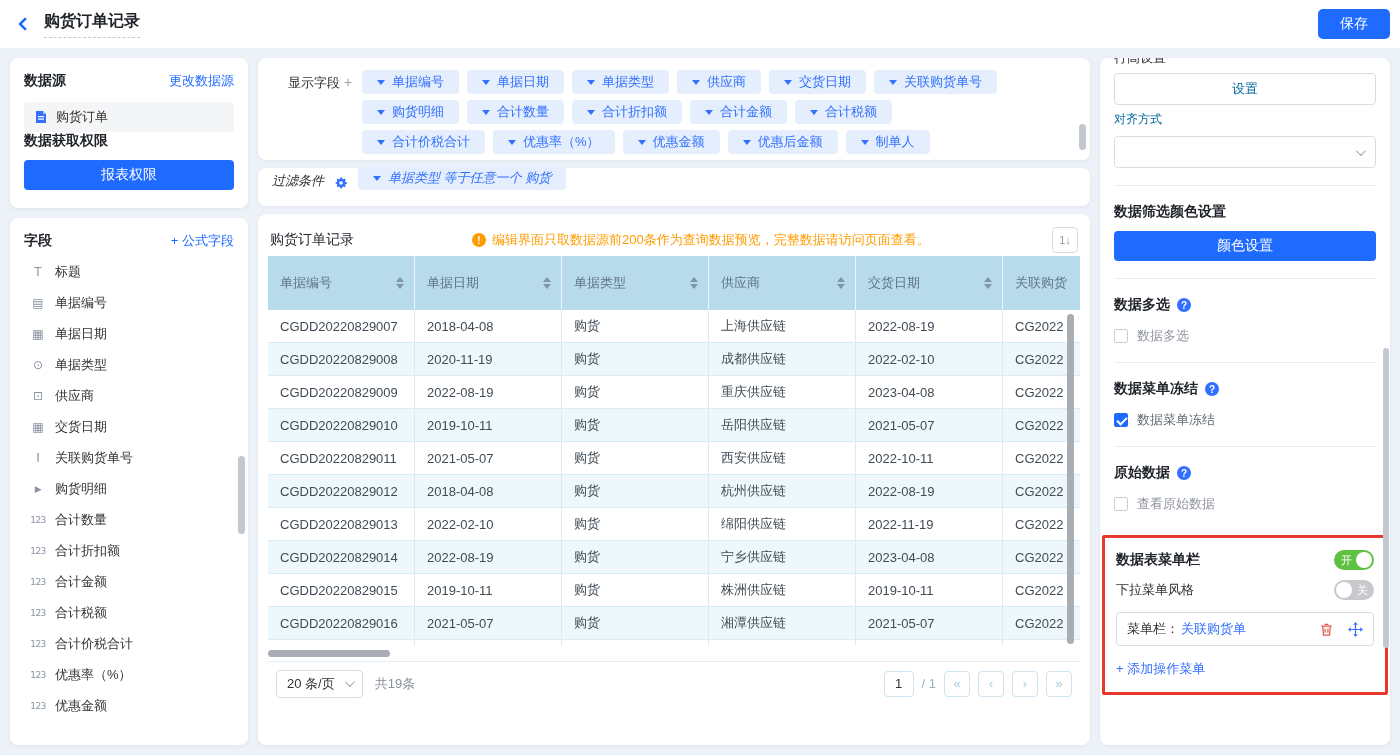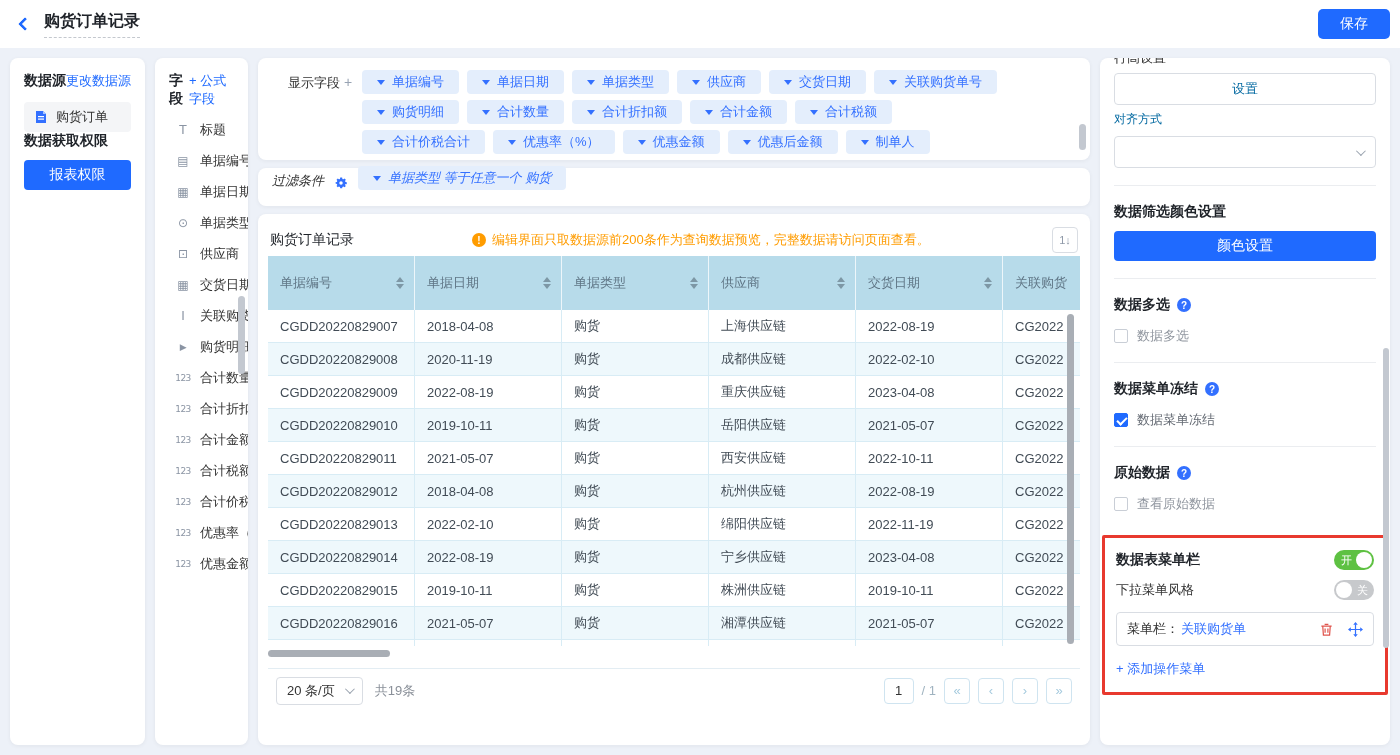--- a/index.html
+++ b/index.html
@@ -11,21 +11,21 @@
   .topbar { height:48px; background:#fff; display:flex; align-items:center; padding:0 20px; position:relative; }
   .back-btn { display:flex; align-items:center; cursor:pointer; margin-right:14px; }
   .back-chev { width:10px; height:10px; border-left:3px solid #1f6aff; border-bottom:3px solid #1f6aff; transform:rotate(45deg); border-radius:1px; }
   .page-title { font-size:16px; font-weight:bold; color:#1f2329; border-bottom:1px dashed #c4c8ce; padding-bottom:5px; }
   .save-btn { position:absolute; right:10px; top:9px; background:#1f6aff; color:#fff; border:none; border-radius:5px; height:30px; padding:0 22px; font-size:14px; cursor:pointer; }
 
   
   .layout { display:flex; gap:10px; padding:10px; height:707px; }
   .card { background:#fff; border-radius:8px; box-shadow:0 1px 4px rgba(31,35,41,.06); }
 
-  .col-left { width:238px; display:flex; flex-direction:row; gap:10px; flex:none; }
+  .col-left { width:238px; display:flex; flex-direction:column; gap:10px; flex:none; }
   .col-mid  { width:832px; display:flex; flex-direction:column; gap:8px; flex:none; }
   .col-right{ width:290px; flex:none; }
 
   
   .ds-card { padding:14px 14px 18px; }
   .row-between { display:flex; align-items:center; justify-content:space-between; }
   .sec-title { font-size:14px; font-weight:bold; color:#1f2329; }
   .link { color:#1f6aff; font-size:13px; cursor:pointer; text-decoration:none; }
   .ds-item { margin-top:12px; background:#f4f5f7; border-radius:4px; height:30px; display:flex; align-items:center; gap:8px; padding:0 10px; color:#333; }
   .perm-title { margin-top:0; }
@@ -73,21 +73,21 @@
   .sort .up { border-bottom:5px solid #7d97a5; }
   .sort .dn { border-top:5px solid #7d97a5; }
   .tr { display:flex; height:33px; background:#fff; border-bottom:1px solid #d8ecf5; }
   .tr.alt { background:#eef8fc; }
   .td { width:147px; flex:none; display:flex; align-items:center; padding:0 12px; color:#414b55; font-size:13px; border-right:1px solid #d8ecf5; overflow:hidden; white-space:nowrap; }
   .td.cut { width:auto; flex:1; border-right:none; }
   .partial { height:6px; border-bottom:none; }
   .partial .td { border-bottom:none; }
   .tbl-vthumb { position:absolute; right:6px; top:58px; width:7px; height:330px; background:#a9aeb5; border-radius:4px; }
   .hthumb { margin:4px 0 0 0; width:122px; height:7px; background:#a9aeb5; border-radius:4px; }
-  .pager { border-top:1px solid #e3edf3; margin-top:11px; height:44px; display:flex; align-items:center; justify-content:space-between; padding:0 8px; }
+  .pager { border-top:1px solid #e3edf3; margin-top:4px; height:44px; display:flex; align-items:center; justify-content:space-between; padding:0 8px; }
   .pager-left { display:flex; align-items:center; gap:12px; }
   .psize { height:28px; border:1px solid #d9dde3; border-radius:4px; display:flex; align-items:center; gap:10px; padding:0 10px; color:#333; cursor:pointer; }
   .sel-chev { width:7px; height:7px; border-right:1.6px solid #9aa3af; border-bottom:1.6px solid #9aa3af; transform:rotate(45deg) translateY(-2px); }
   .total { color:#8a9099; }
   .pager-right { display:flex; align-items:center; gap:8px; }
   .page-input { width:30px; height:26px; border:1px solid #cfe4f0; border-radius:4px; text-align:center; color:#333; font-size:13px; font-family:inherit; }
   .page-of { color:#9fb3c0; }
   .nav-btn { width:26px; height:26px; border:1px solid #cfe4f0; border-radius:4px; background:#fff; color:#a5cade; font-size:13px; display:flex; align-items:center; justify-content:center; cursor:default; }
 
   

